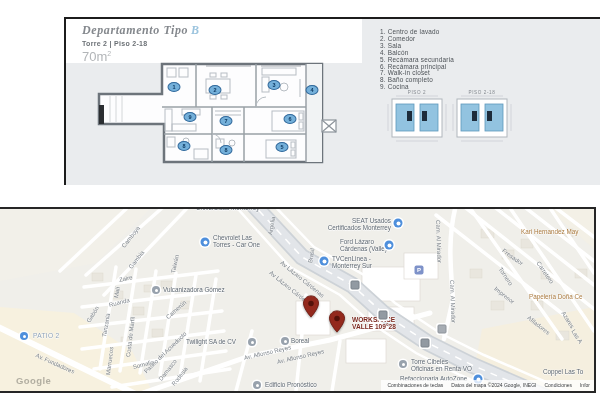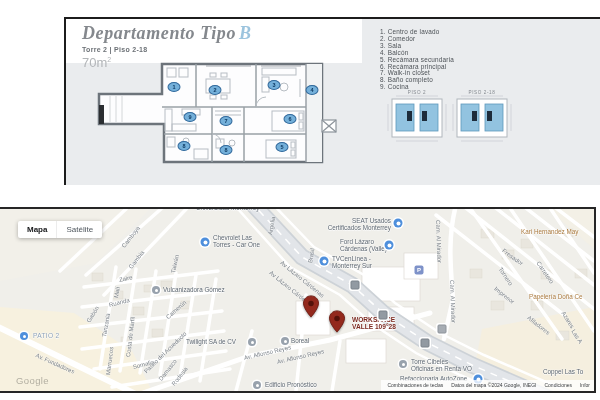--- a/index.html
+++ b/index.html
@@ -7,21 +7,21 @@
         font-family:"Liberation Sans",sans-serif;}
   
   .card{position:absolute;left:64px;top:17px;width:534px;height:166px;background:#fff;
         border-top:2px solid #1c1c1c;border-left:2px solid #1c1c1c;overflow:hidden;}
   .gpanel{position:absolute;background:#eaecee;}
   .g1{left:0;right:0;top:44px;bottom:0;}
   .g2{left:296px;top:0;right:0;height:44px;}
   .plan{position:absolute;left:0;top:0;}
   .title-block{position:absolute;left:16px;top:4px;}
   .fp-title{font-family:"Liberation Serif",serif;font-style:italic;font-weight:bold;
-            font-size:18px;color:#84888d;letter-spacing:.6px;}
+            font-size:12px;color:#84888d;letter-spacing:.6px;}
   .fp-title .accent{color:#9cc4de;margin-left:3px;}
   .fp-sub{font-size:7px;font-weight:bold;color:#6b7075;letter-spacing:.3px;margin-top:2px;}
   .fp-area{font-size:13px;color:#b2b5b8;margin-top:2px;}
   .fp-area sup{font-size:7px;}
   .legend{position:absolute;left:314px;top:10px;font-size:6.4px;line-height:6.9px;
           color:#4c5156;letter-spacing:.2px;}
   .markers{position:absolute;inset:0;}
   .mk{position:absolute;width:11px;height:8px;border-radius:50%;background:#74b0da;
       border:1px solid #31699c;color:#0d3a63;font-size:5.5px;line-height:8px;font-weight:bold;
       text-align:center;transform:translate(-50%,-50%);}
@@ -51,21 +51,21 @@
   .icn.parking{width:9px;height:9px;border-radius:2px;background:#7e92c9;color:#fff;
        font-size:6px;line-height:9px;font-weight:bold;text-align:center;}
   .icn.shield{width:7px;height:7px;border-radius:1.5px;background:#929aa2;border:1px solid #7a828a;}
   .icn.gray-sq{width:7px;height:7px;border-radius:1.5px;background:#a7adb4;border:1px solid #8d939a;}
   .pin{position:absolute;filter:drop-shadow(0 1px 1px rgba(0,0,0,.35));cursor:pointer;}
   .ctrl{position:absolute;left:18px;top:12px;display:flex;background:#fff;border-radius:2px;
         box-shadow:0 1px 4px rgba(0,0,0,.3);font-size:8px;}
   .ctrl .c{padding:4px 9px;cursor:pointer;}
   .ctrl .active{font-weight:bold;color:#17181a;}
   .ctrl .in{color:#4e565d;border-left:1px solid #ececec;}
-  .gwm{position:absolute;left:16px;bottom:5px;font-size:9.5px;font-weight:normal;
+  .gwm{position:absolute;left:16px;bottom:5px;font-size:9.5px;font-weight:bold;
        color:rgba(120,118,110,.55);letter-spacing:.4px;}
   .mfooter{position:absolute;right:0;bottom:0;display:flex;gap:8px;font-size:5px;
        color:#3a3d40;background:rgba(255,255,255,.78);padding:2px 4px 3px 6px;white-space:nowrap;}
 </style>
 </head>
 <body>
 
 <div id="page">
 
   <section class="card">
@@ -381,24 +381,20 @@
         <div class="pin" style="left: 302px; top: 86px;"><svg width="18" height="23" viewBox="0 0 20 26">
             <path d="M10,1C5,1 1.5,4.8 1.5,9.3 C1.5,15.5 10,25 10,25 C10,25 18.5,15.5 18.5,9.3 C18.5,4.8 15,1 10,1Z" fill="#93291d" stroke="#6b1910" stroke-width="1"></path>
             <circle cx="10" cy="9.5" r="3.1" fill="#54120a"></circle>
           </svg></div>
         <div class="pin" style="left: 328px; top: 101px;"><svg width="18" height="23" viewBox="0 0 20 26">
             <path d="M10,1C5,1 1.5,4.8 1.5,9.3 C1.5,15.5 10,25 10,25 C10,25 18.5,15.5 18.5,9.3 C18.5,4.8 15,1 10,1Z" fill="#93291d" stroke="#6b1910" stroke-width="1"></path>
             <circle cx="10" cy="9.5" r="3.1" fill="#54120a"></circle>
           </svg></div>
       </div>
 
-    <div class="ctrl">
-      <div class="c active">Mapa</div>
-      <div class="c in">Satélite</div>
-    </div>
 
     <div class="gwm">Google</div>
     <div class="mfooter">
         <span>Combinaciones de teclas</span>
         <span>Datos del mapa ©2024 Google, INEGI</span>
         <span>Condiciones</span>
         <span>Infor</span>
       </div>
   </section>
 </div>

